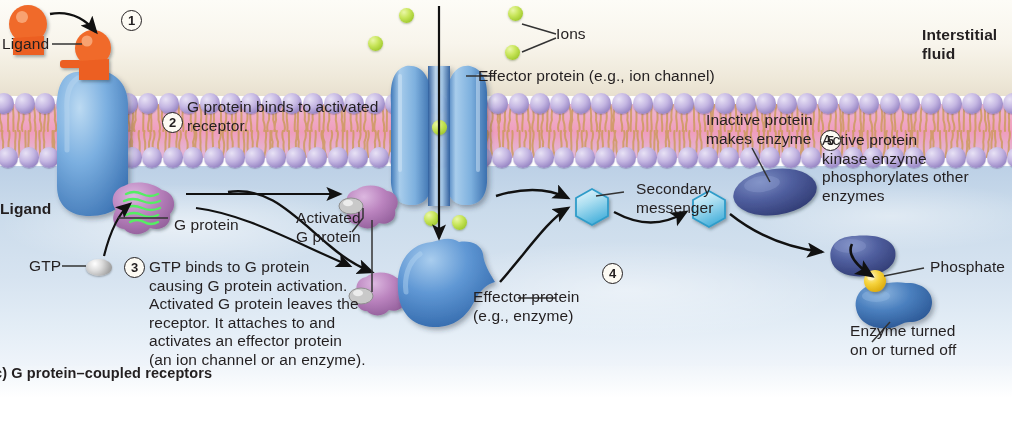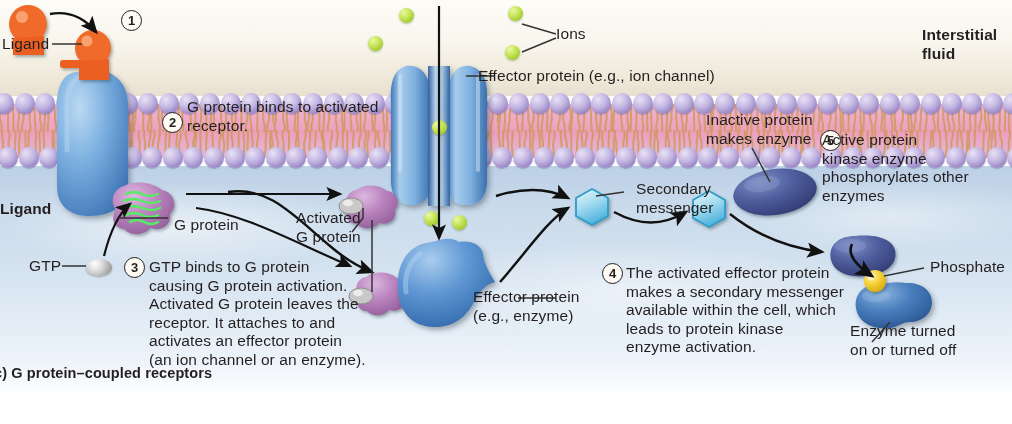--- a/index.html
+++ b/index.html
@@ -461,25 +461,20 @@
 
   <div class="num" style="left:124px;top:257px;">3</div>
   <div class="step" style="left:149px;top:258px;">GTP binds to G protein
 causing G protein activation.
 Activated G protein leaves the
 receptor. It attaches to and
 activates an effector protein
 (an ion channel or an enzyme).</div>
 
   <div class="num" style="left:602px;top:263px;">4</div>
-  <div class="step" style="left:626px;top:264px;">The activated effector protein
-makes a secondary messenger
-available within the cell, which
-leads to protein kinase
-enzyme activation.</div>
 
   <div class="num" style="left:820px;top:130px;">5</div>
   <div class="step" style="left:822px;top:131px;">Active protein
 kinase enzyme
 phosphorylates other
 enzymes</div>
 
   <div class="lbl bold" style="left:-6px;top:364px;font-size:14.5px;">c) G protein–coupled receptors</div>
 
 </div>

